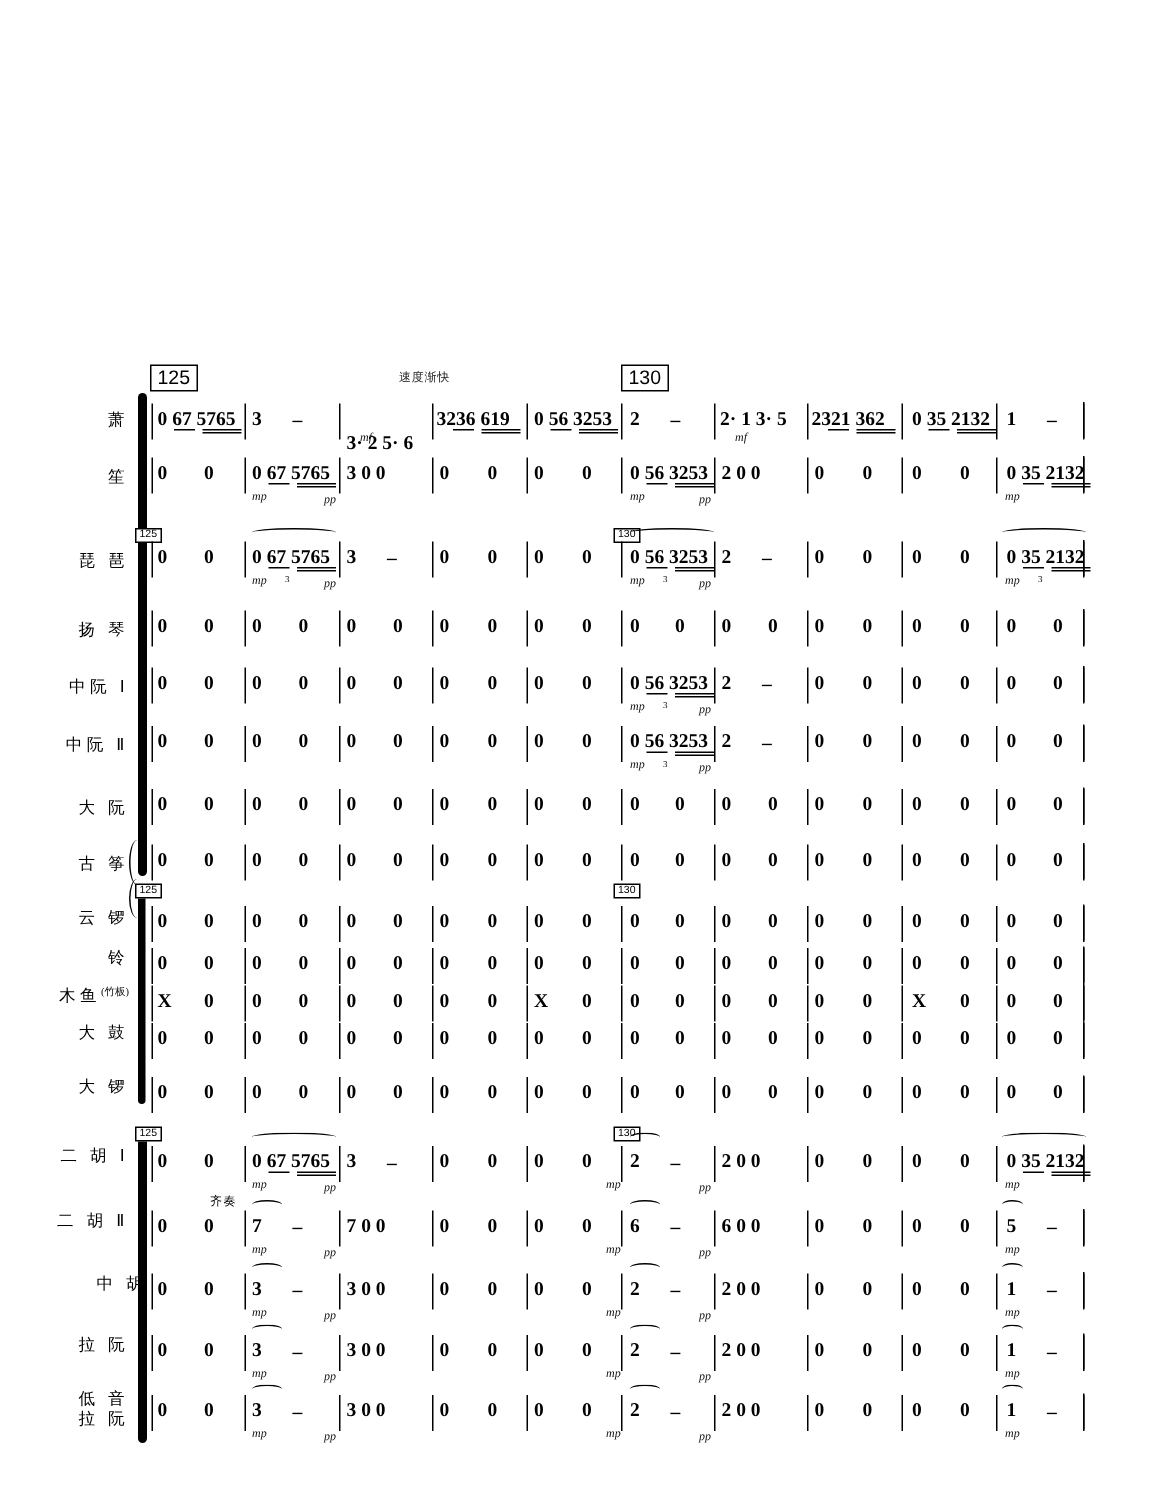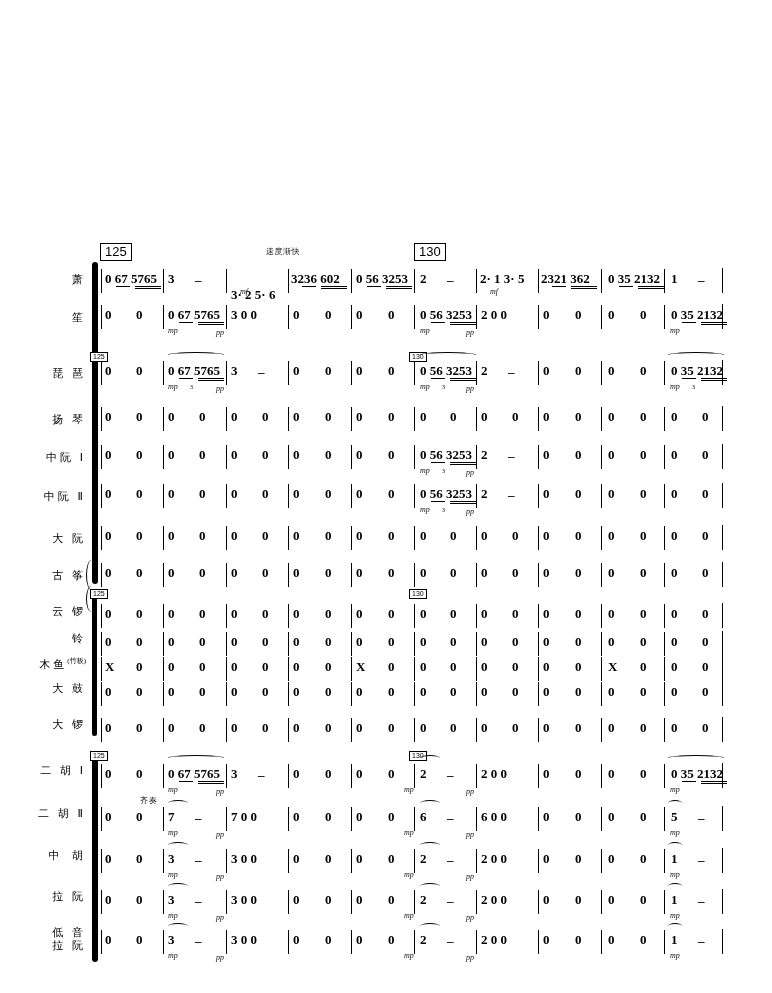--- a/index.html
+++ b/index.html
@@ -142,21 +142,21 @@
   <div class="instname" style="left:24px;top:568px;width:62px;">古 筝</div>
   <div class="instname" style="left:24px;top:604px;width:62px;">云 锣</div>
   <div class="instname" style="left:24px;top:631px;width:62px;">铃</div>
   <div class="instname" style="left:18px;top:656px;width:68px;">
     <span>木鱼</span><span class="sub">(竹板)</span>
   </div>
   <div class="instname" style="left:24px;top:681px;width:62px;">大 鼓</div>
   <div class="instname" style="left:24px;top:717px;width:62px;">大 锣</div>
   <div class="instname" style="left:18px;top:763px;width:68px;">二 胡 Ⅰ</div>
   <div class="instname" style="left:18px;top:806px;width:68px;">二 胡 Ⅱ</div>
-  <div class="instname" style="left:24px;top:848px;width:62px;font-family:Liberation Mono, monospace;">中 胡</div>
+  <div class="instname" style="left:36px;top:848px;width:62px;">中 胡</div>
   <div class="instname" style="left:24px;top:889px;width:62px;">拉 阮</div>
   <div class="instname" style="left:24px;top:925px;width:62px;">低 音</div>
   <div class="instname" style="left:24px;top:938px;width:62px;">拉 阮</div>
 
   <div id="staff-container">
       <div class="row" style="top: 268px; width: 772px;">
         <div class="bar thin" style="left: 101px;"></div>
         <div class="bar thin" style="left: 163px;"></div>
         <div class="bar thin" style="left: 226px;"></div>
         <div class="bar thin" style="left: 288px;"></div>
@@ -167,21 +167,21 @@
         <div class="bar thin" style="left: 601px;"></div>
         <div class="bar thin" style="left: 664px;"></div>
         <div class="bar thin" style="left: 722px;"></div>
         <div class="cell num" style="left: 105px; top: 4px;">0 67 5765</div>
         <div class="beam" style="left: 116px; top: 18px; width: 14px;"></div>
         <div class="beam" style="left: 135px; top: 18px; width: 26px;"></div>
         <div class="beam" style="left: 135px; top: 20px; width: 26px;"></div>
         <div class="cell num" style="left: 168px; top: 4px;">3</div>
         <div class="dash" style="left: 195px; top: 4px;">–</div>
         <div class="cell num" style="left: 231px; top: 20px; text-align: right;">3· 2 5· 6</div>
-        <div class="cell num" style="left: 291px; top: 4px;">3236 602</div>
+        <div class="cell num" style="left: 291px; top: 4px;">3236 619</div>
         <div class="beam" style="left: 302px; top: 18px; width: 14px;"></div>
         <div class="beam" style="left: 321px; top: 18px; width: 26px;"></div>
         <div class="beam" style="left: 321px; top: 20px; width: 26px;"></div>
         <div class="cell num" style="left: 356px; top: 4px;">0 56 3253</div>
         <div class="beam" style="left: 367px; top: 18px; width: 14px;"></div>
         <div class="beam" style="left: 386px; top: 18px; width: 26px;"></div>
         <div class="beam" style="left: 386px; top: 20px; width: 26px;"></div>
         <div class="cell num" style="left: 420px; top: 4px;">2</div>
         <div class="dash" style="left: 447px; top: 4px;">–</div>
         <div class="cell num" style="left: 480px; top: 4px;">2· 1 3· 5</div>

